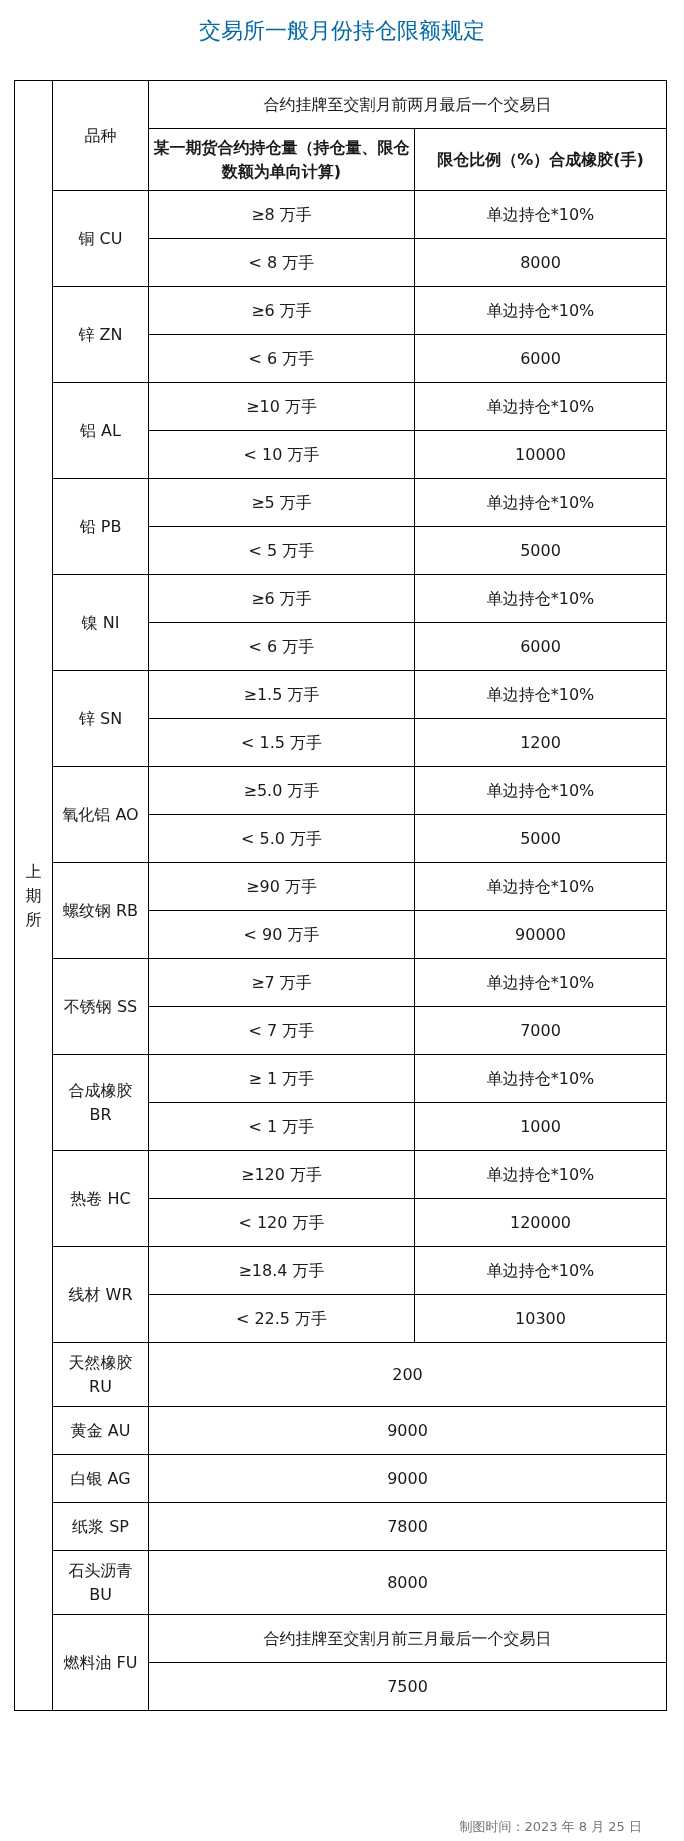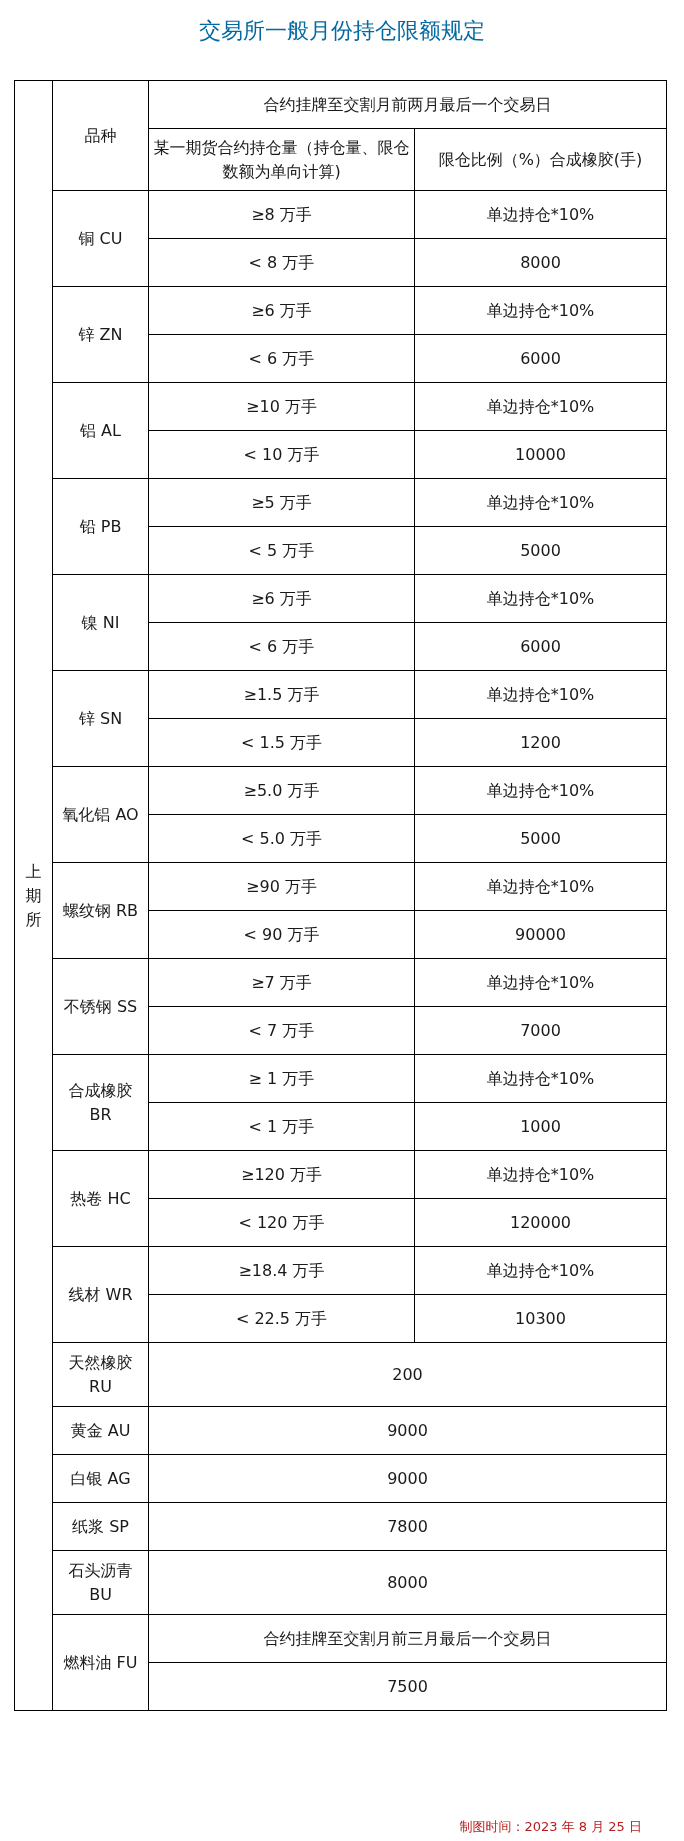--- a/index.html
+++ b/index.html
@@ -2,25 +2,25 @@
 <html><head>
 <meta charset="utf-8">
 <style>
   html, body { margin:0; padding:0; background:#ffffff; }
   body { width:684px; height:1841px; position:relative; font-family:"DejaVu Sans","Liberation Sans",sans-serif; color:#1a1a1a; }
   .title { position:absolute; top:14px; left:0; width:684px; text-align:center; font-size:22px; line-height:34px; color:#0369a1; }
   table.grid { position:absolute; left:14px; top:80px; width:652px; border-collapse:collapse; table-layout:fixed; }
   table.grid td { border:1.5px solid #000; text-align:center; vertical-align:middle; font-size:16px; line-height:24px; padding:0 2px; }
   .h51 { height:48px; }
   .hHead1 { height:48px; }
-  .hHead2 { height:62px; }
+  .hHead2 { height:62px;font-weight:bold; }
   .h67 { height:64px;padding-left:33px; }
   .exch { font-size:17px; line-height:30px; }
   .hdr-small { font-size:16px; line-height:26px; }
-  .footer { position:absolute; top:1818px; right:42px; font-size:13px; color:#b91c1c;margin-left:28px; }
+  .footer { position:absolute; top:1818px; right:42px; font-size:13px; color:#737373;margin-left:28px; }
 </style>
 </head>
 <body>
 
 <div class="title">交易所一般月份持仓限额规定</div>
 
 <table class="grid">
   <colgroup>
     <col style="width:38px">
     <col style="width:96px">

